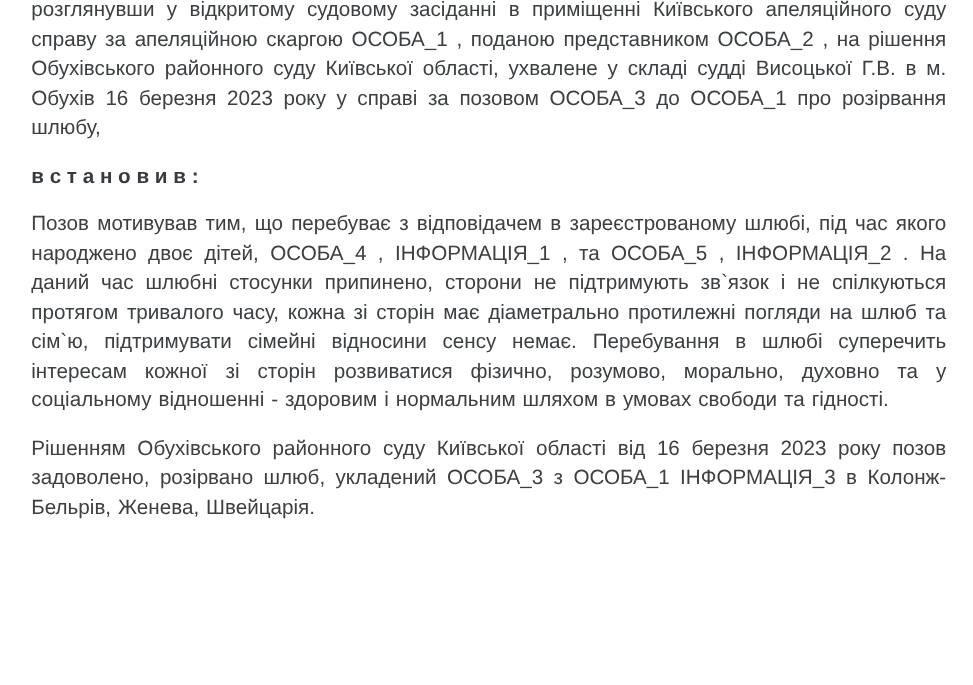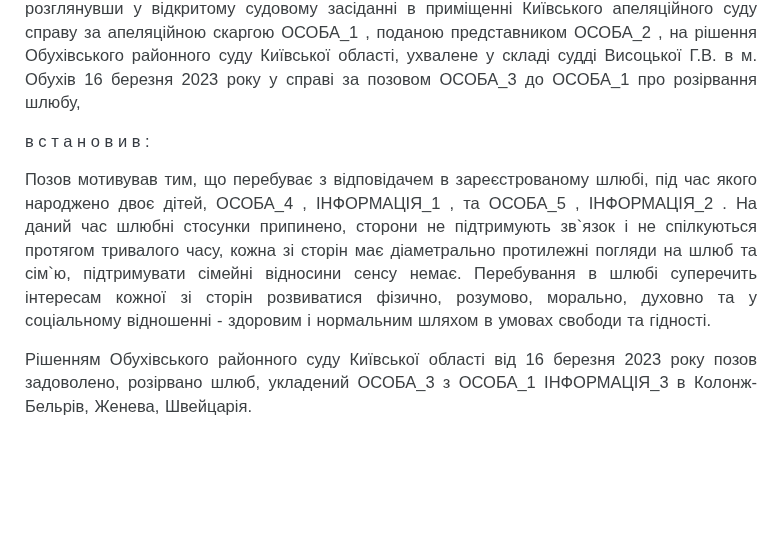--- a/index.html
+++ b/index.html
@@ -26,21 +26,21 @@
     text-align: justify;
   }
   .para {
     margin: 0 0 15px 0;
     word-spacing: 1px;
   }
   .doc .para:first-child {
     margin-top: -3px;
   }
   .para.heading {
-    font-weight: 400;
+    font-weight: 700;
     text-align: left;
     word-spacing: 0;
     color: #363b42;
   }
   .para:last-child {
     margin-bottom: 0;
   }
 </style>
 </head>
 <body>

